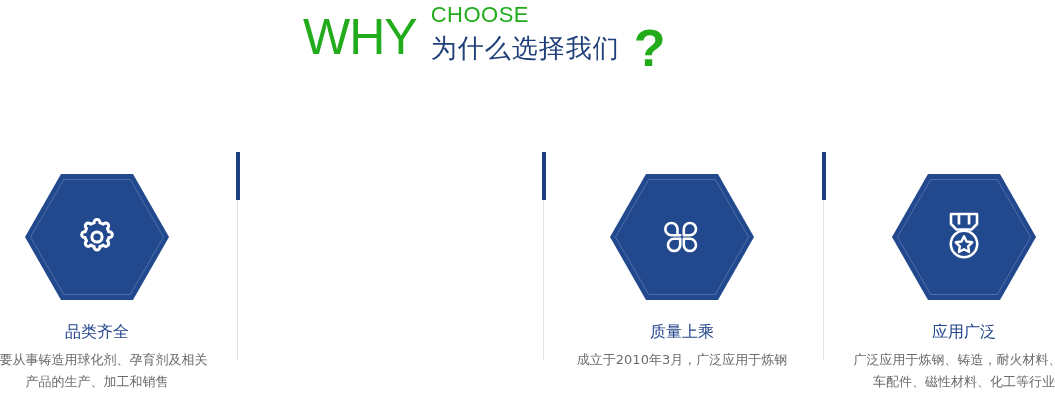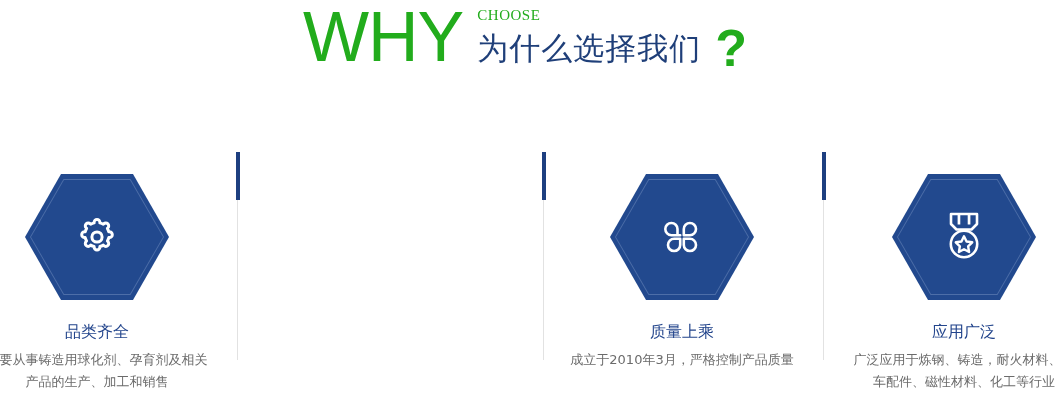--- a/index.html
+++ b/index.html
@@ -24,43 +24,43 @@
     height: 92px;
   }
   .header-inner {
     position: absolute;
     left: 303px;
     top: 0;
     display: flex;
     align-items: flex-start;
   }
   .why-word {
-    font-size: 70px;
+    font-size: 50px;
     line-height: 70px;
     font-weight: 400;
     color: #22ac1c;
     letter-spacing: -1px;
     margin-top: 2px;
     font-family: "Liberation Sans", sans-serif;
   }
   .header-stack {
     display: flex;
     flex-direction: column;
     margin-left: 14px;
     margin-top: 2px;
   }
   .choose-word {
-    font-size: 15px;
+    font-size: 22px;
     line-height: 26px;
     color: #22ac1c;
     letter-spacing: 0.5px;
-    font-family: Liberation Serif, serif;
+    font-family: Liberation Sans, sans-serif;
   }
   .cn-title {
-    font-size: 31px;
+    font-size: 26px;
     line-height: 38px;
     color: #1f3f79;
     letter-spacing: 1px;
     margin-top: 1px;
     font-family: "DejaVu Sans", "Liberation Sans", sans-serif;
   }
   .qmark {
     font-size: 52px;
     line-height: 52px;
     font-weight: bold;
@@ -220,21 +220,21 @@
           <g stroke="#ffffff" stroke-width="2.6" fill="none">
             <path d="M21.2 21.2 H12.4 a6.1 6.1 0 1 1 6.1-6.1 v6.1 z" stroke-linejoin="round"></path>
             <path d="M24.8 21.2 V15.1 a6.1 6.1 0 1 1 6.1 6.1 h-6.1 z" stroke-linejoin="round"></path>
             <path d="M21.2 24.8 V30.9 a6.1 6.1 0 1 1-6.1-6.1 h6.1 z" stroke-linejoin="round"></path>
             <path d="M24.8 24.8 H30.9 a6.1 6.1 0 1 1-6.1 6.1 v-6.1 z" stroke-linejoin="round"></path>
           </g>
         </svg>
       </div>
     </div>
     <div class="card-title">质量上乘</div>
-    <div class="card-desc">成立于2010年3月，严格控制产品质量</div>
+    <div class="card-desc">成立于2010年3月，广泛应用于炼钢</div>
   </div>
 
   <div class="card card-4">
     <div class="hex-wrap">
       <div class="hex"></div>
       <div class="hex-inner-line"></div>
       <div class="hex-inner-fill"></div>
       <div class="hex-icon">
         <svg width="46" height="52" viewBox="0 0 46 52" fill="none">
 

